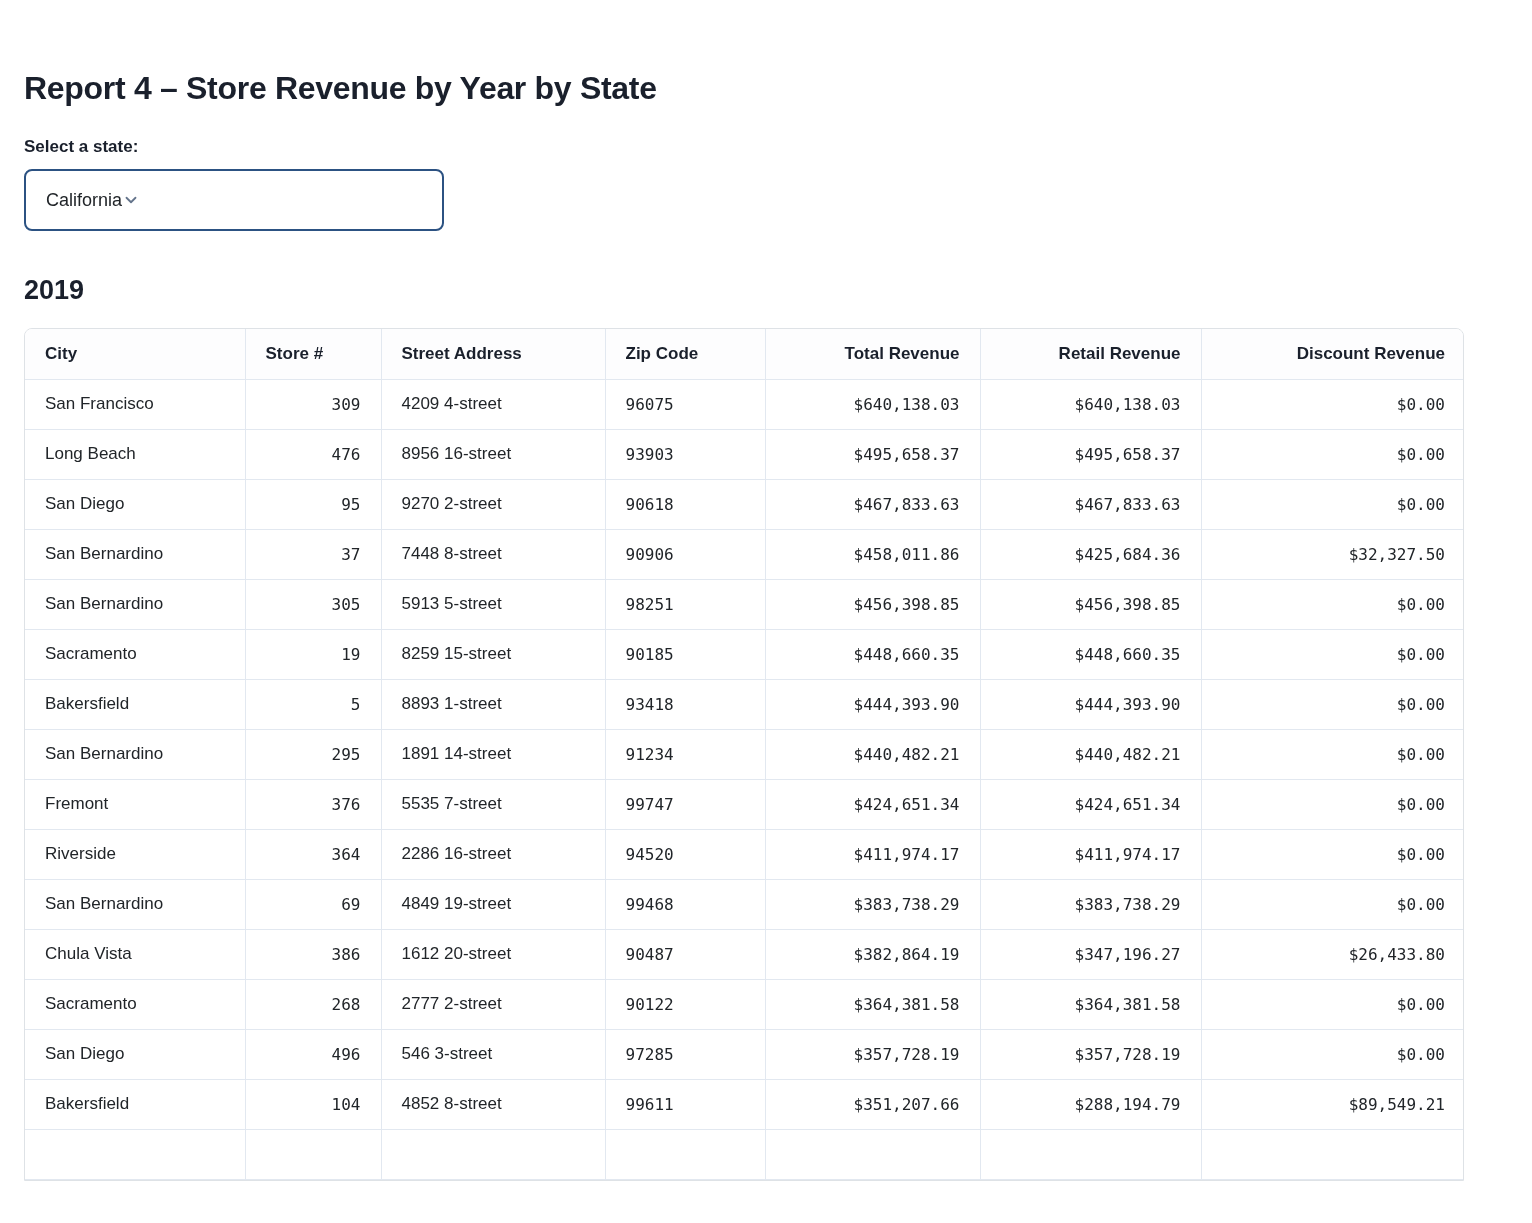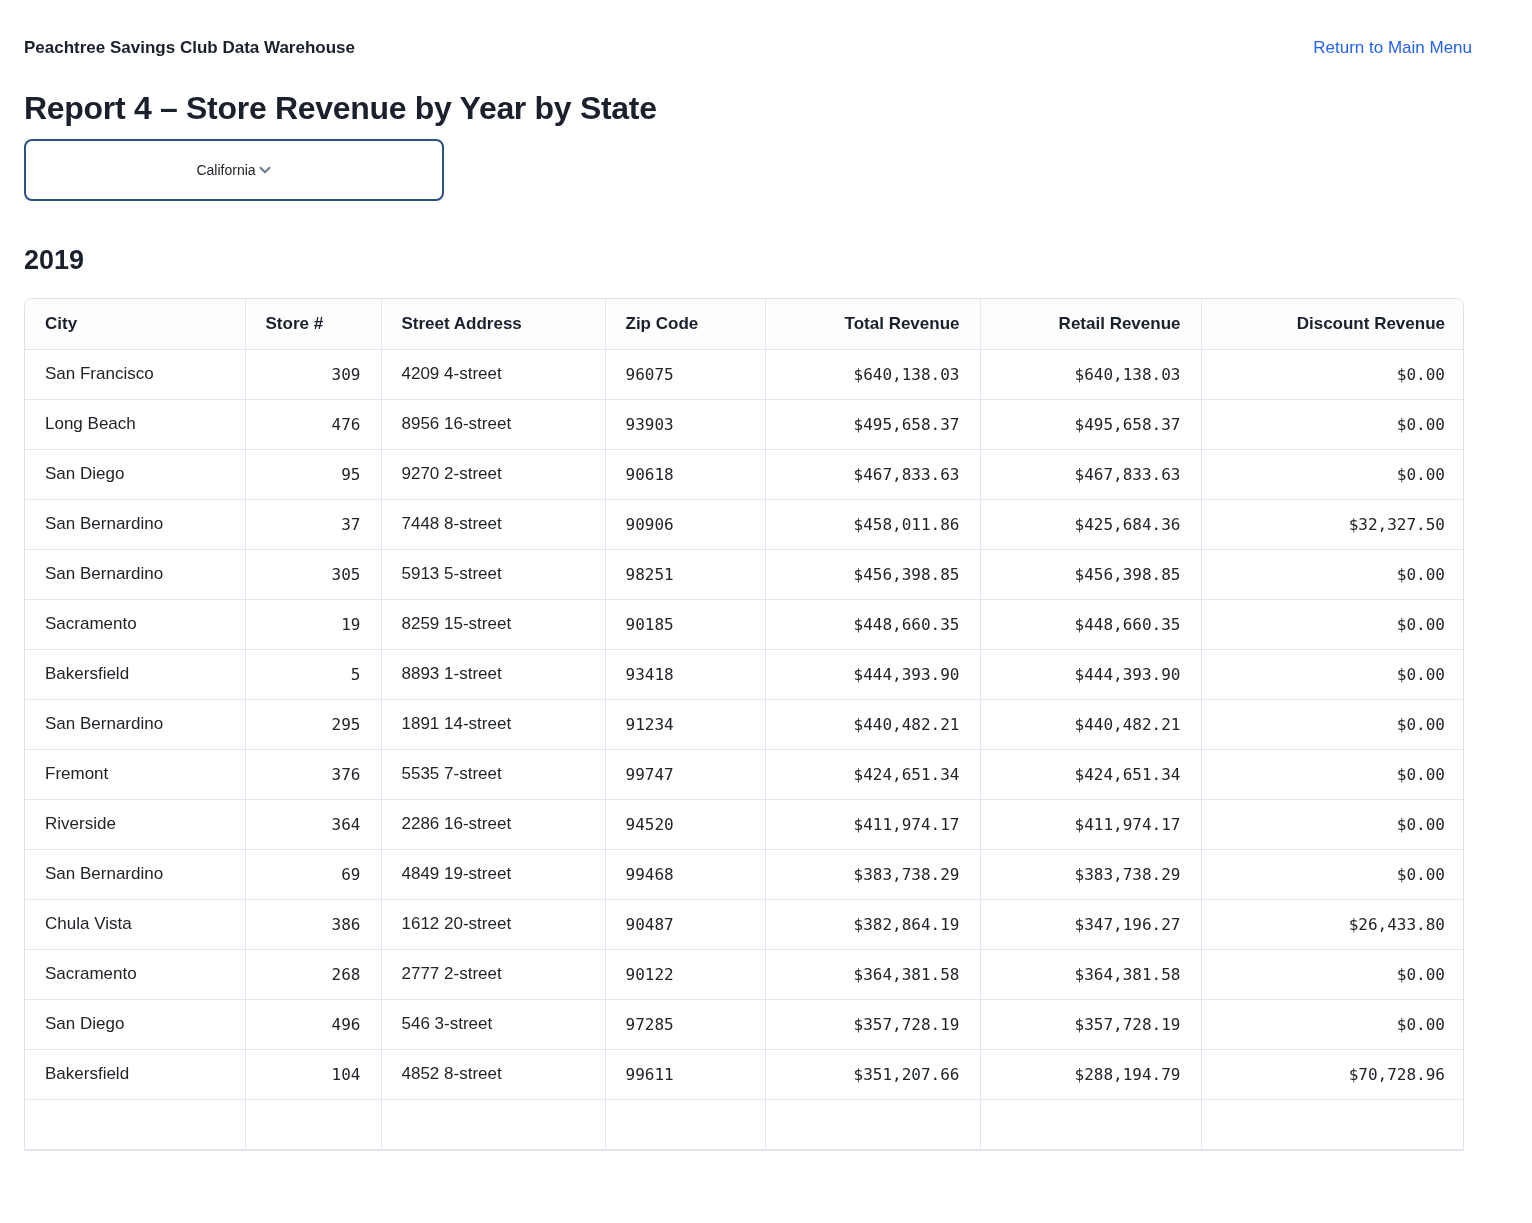--- a/index.html
+++ b/index.html
@@ -25,23 +25,23 @@
   }
 
   .state-label { margin-top: 30px; font-size: 17px; font-weight: 700; color: #1a202c; }
 
   .select-box {
     margin-top: 12px;
     width: 420px; height: 62px;
     border: 2px solid #2c5282;
     border-radius: 8px;
     background: #ffffff;
-    display: flex; align-items: center; justify-content: center;
+    display: flex; align-items: center; justify-content: flex-start;
     padding: 0 18px 0 20px;
-    font-size: 14px;
+    font-size: 18px;
     cursor: pointer;
   }
   .chevron { display: flex; align-items: center; color: #64748b; }
 
   .year-heading { margin-top: 44px; font-size: 27px; font-weight: 700; color: #1a202c; }
 
   .table-wrap {
     margin-top: 22px;
     width: 1440px;
     border: 1px solid #dee2e6;
@@ -76,27 +76,24 @@
     font-size: 16px;
   }
   td.col1, td.col4, td.col5, td.col6,
   th.col4, th.col5, th.col6 { text-align: right; }
 </style>
 </head>
 <body>
 
 <div class="container">
 
-  <div class="topbar">
-    <div class="app-title">Peachtree Savings Club Data Warehouse</div>
-    <a class="menu-link" href="#">Return to Main Menu</a>
-  </div>
 
   <h1 class="page-title">Report 4 – Store Revenue by Year by State</h1>
 
+  <div class="state-label">Select a state:</div>
 
   <div class="select-box">
     <span>California</span>
     <span class="chevron">
       <svg width="18" height="18" viewBox="0 0 24 24" fill="none" stroke="currentColor" stroke-width="2.4" stroke-linecap="round" stroke-linejoin="round">
         <polyline points="6 9 12 15 18 9"></polyline>
       </svg>
     </span>
   </div>
 
@@ -242,21 +239,21 @@
             <td class="col5">$357,728.19</td>
             <td class="col6">$0.00</td>
           </tr>
           <tr>
             <td class="col0">Bakersfield</td>
             <td class="col1">104</td>
             <td class="col2">4852 8-street</td>
             <td class="col3">99611</td>
             <td class="col4">$351,207.66</td>
             <td class="col5">$288,194.79</td>
-            <td class="col6">$70,728.96</td>
+            <td class="col6">$89,549.21</td>
           </tr>
           <tr>
             <td class="col0"></td>
             <td class="col1"></td>
             <td class="col2"></td>
             <td class="col3"></td>
             <td class="col4"></td>
             <td class="col5"></td>
             <td class="col6"></td>
           </tr>

